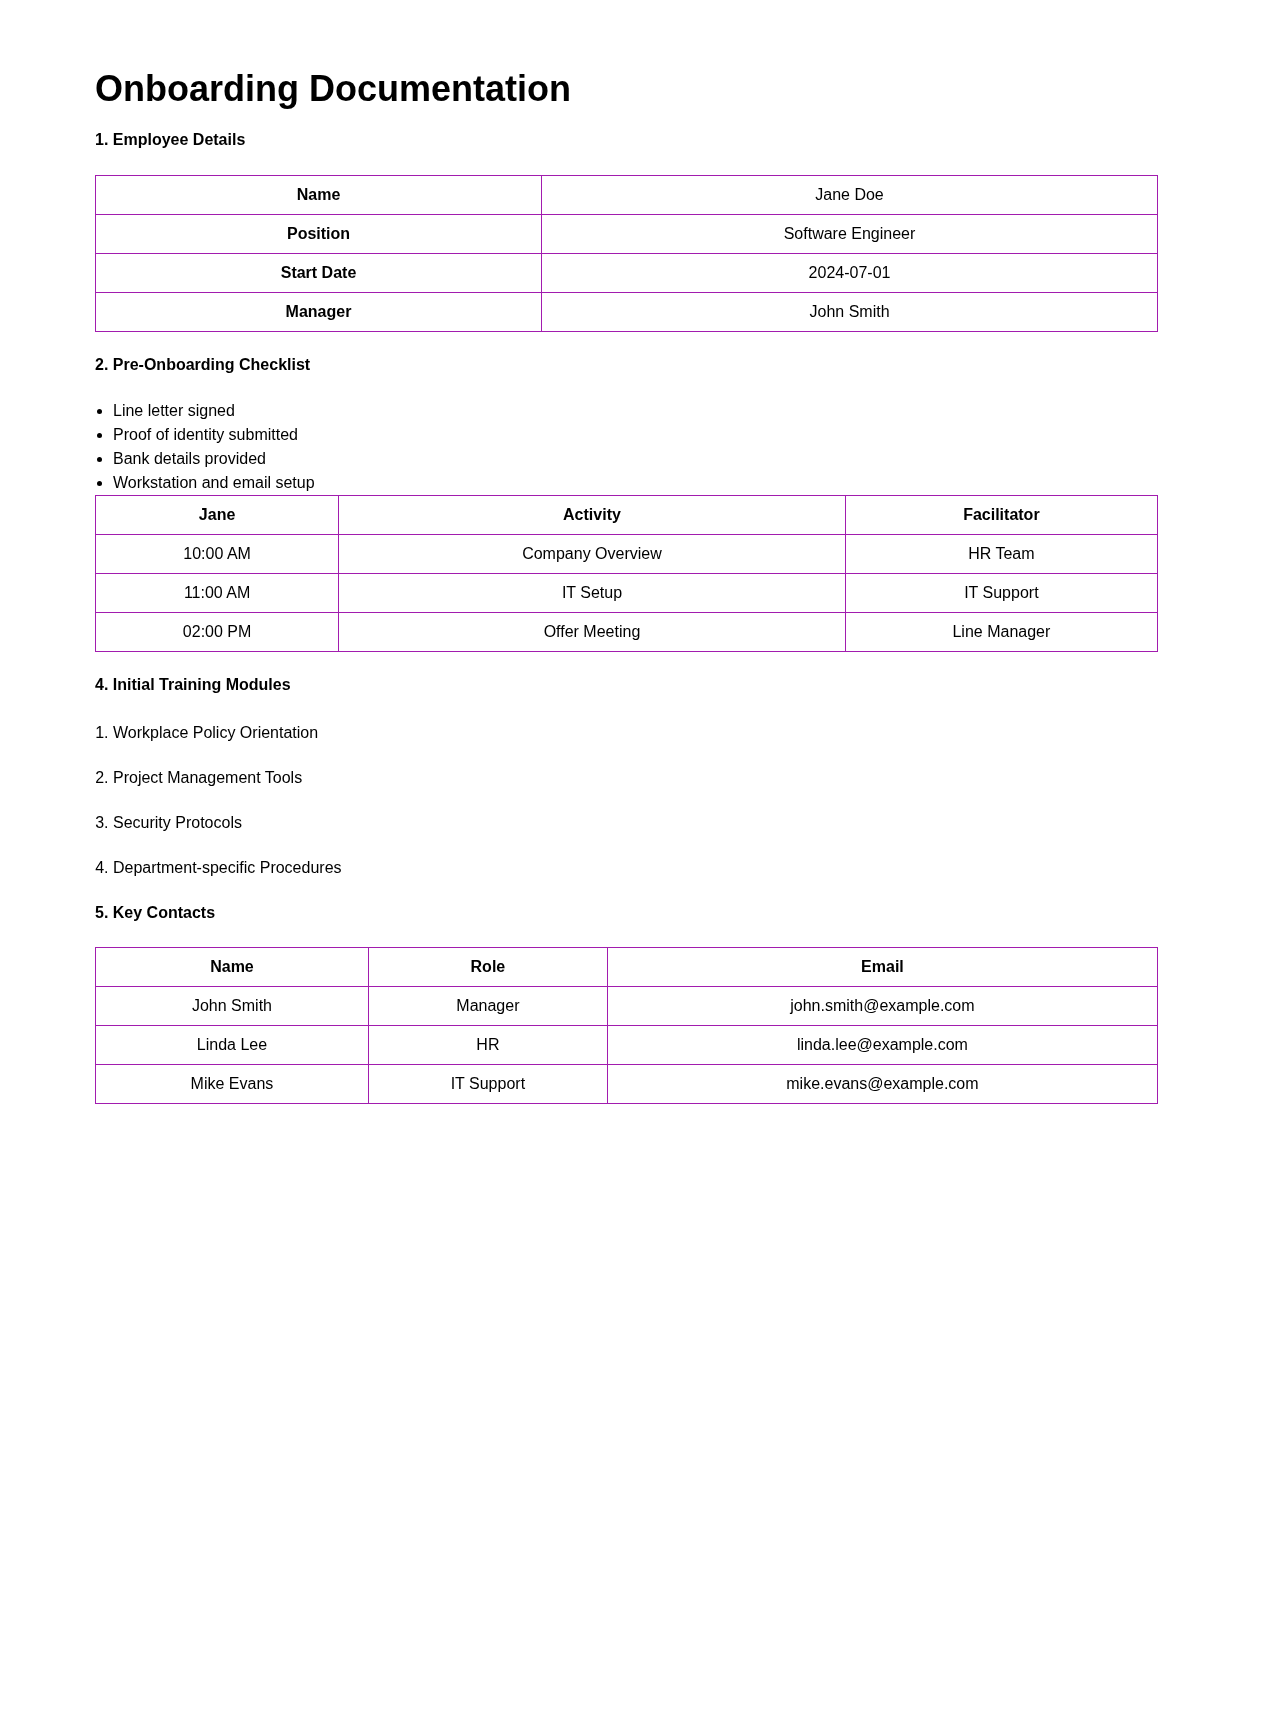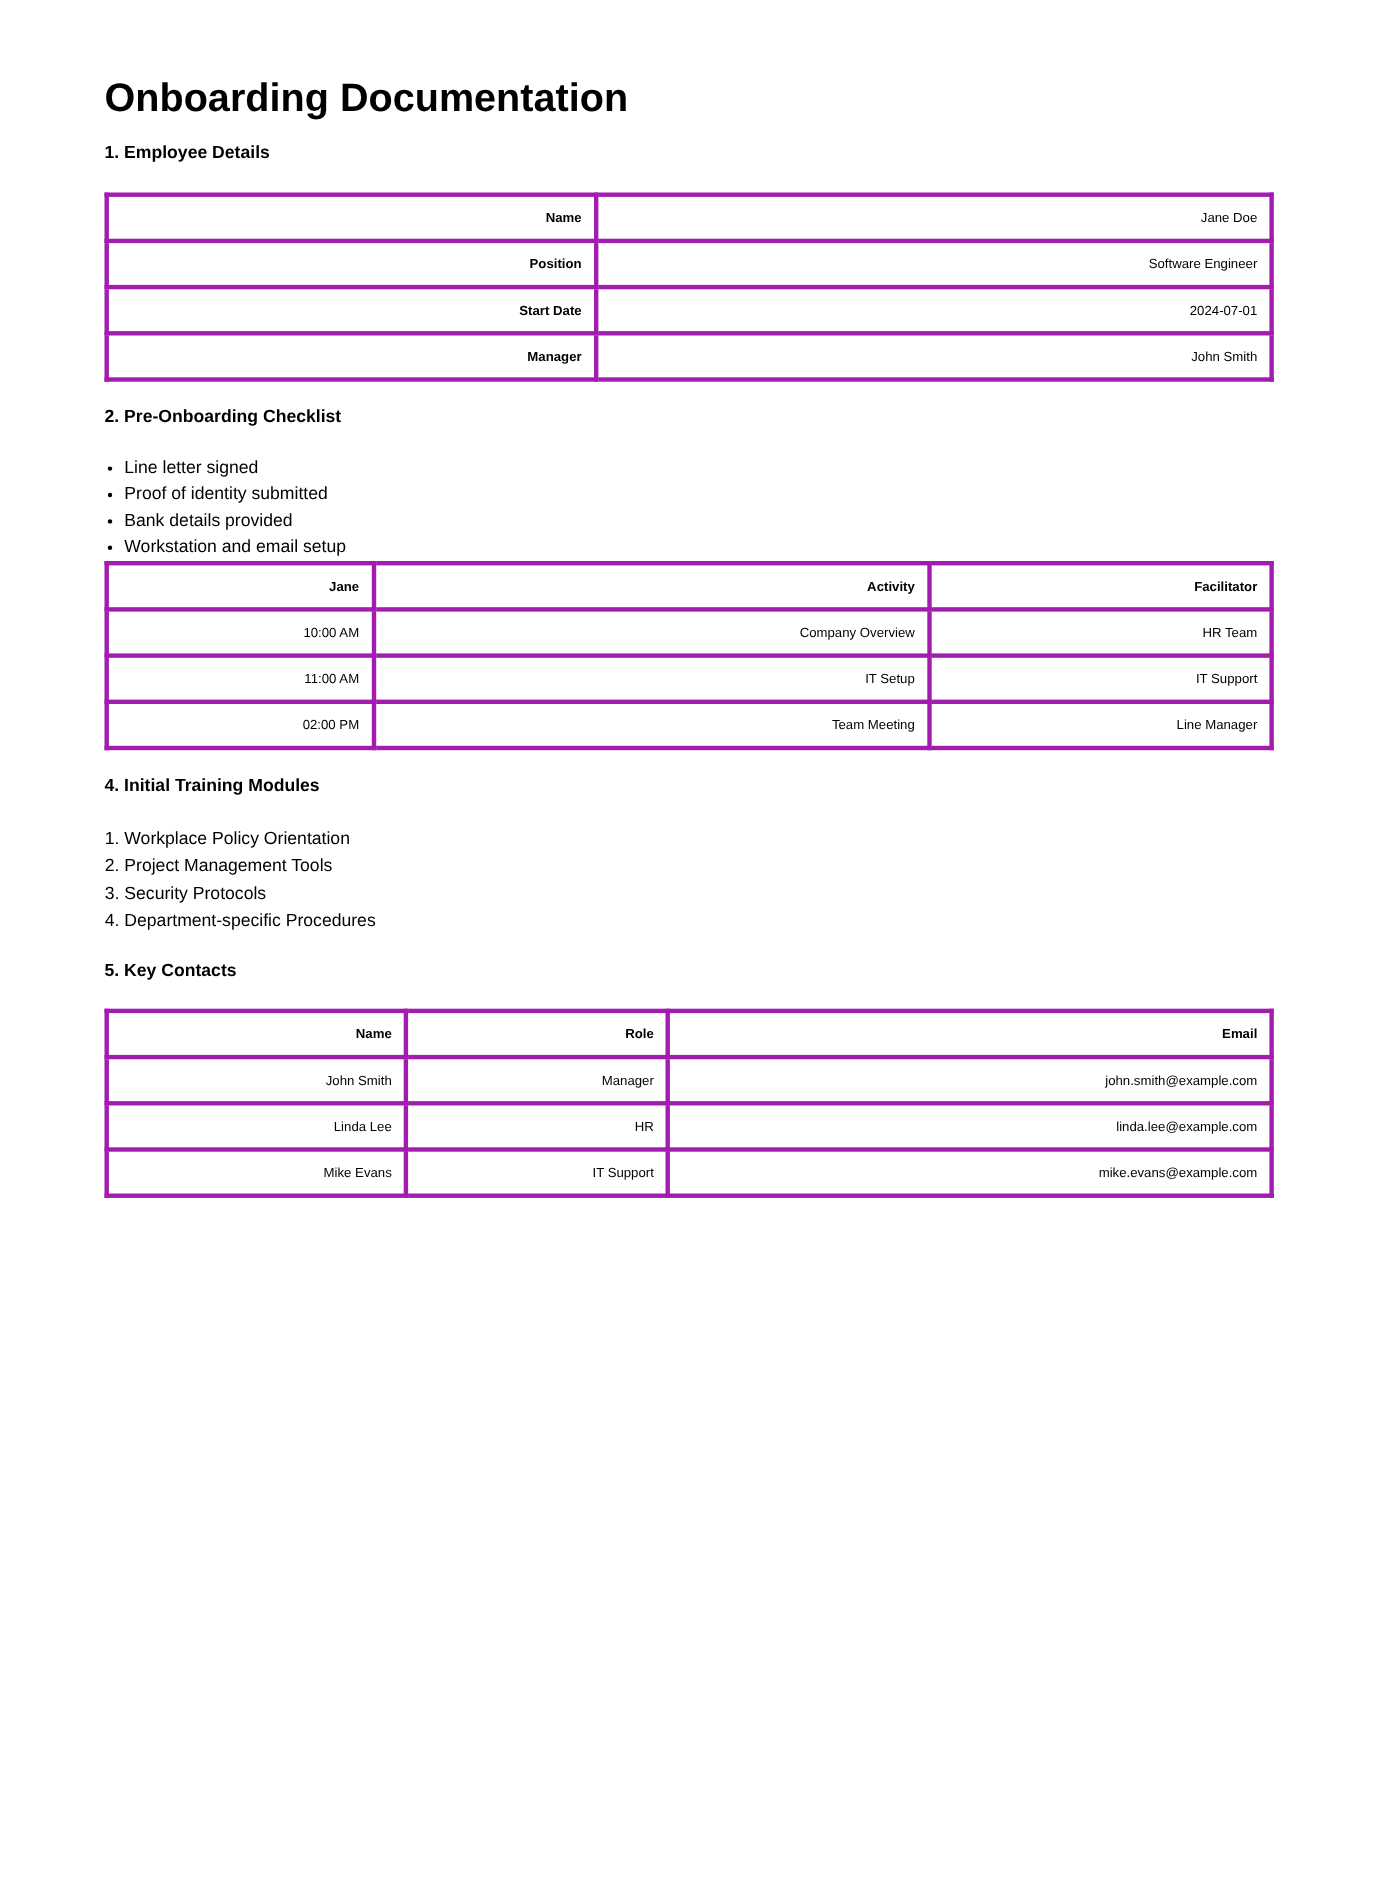--- a/index.html
+++ b/index.html
@@ -27,45 +27,45 @@
     font-weight: bold;
   }
   h2:first-of-type { margin-top: 22px; }
   table {
     width: 100%;
     border-collapse: collapse;
     table-layout: fixed;
     margin: 0;
   }
   th, td {
-    border: 4px solid #a21caf;
+    border: 1px solid #a21caf;
     padding: 10px 11px;
-    font-size: 12px;
+    font-size: 16px;
     line-height: 18px;
-    text-align: right;
+    text-align: center;
     vertical-align: middle;
     font-weight: normal;
     overflow: hidden;
     white-space: nowrap;
   }
   th { font-weight: bold; }
   table.kv col.c-label { width: 42%; }
   table.kv col.c-value { width: 58%; }
   table.schedule col.c-time { width: 22.9%; }
   table.schedule col.c-activity { width: 47.7%; }
   table.schedule col.c-facilitator { width: 29.4%; }
   table.contacts col.c-name { width: 25.7%; }
   table.contacts col.c-role { width: 22.5%; }
   table.contacts col.c-email { width: 51.8%; }
   ul, ol {
     margin: 0;
     padding-left: 18px;
   }
   ul li { line-height: 24px; }
-  ol li { line-height: 25px; }
+  ol li { line-height: 25px; margin-top: 20px; }
 </style>
 </head>
 <body>
 
 <div class="page">
 
   <h1>Onboarding Documentation</h1>
 
   <h2>1. Employee Details</h2>
   <table class="kv">
@@ -120,21 +120,21 @@
           <td>Company Overview</td>
           <td>HR Team</td>
         </tr>
         <tr>
           <td>11:00 AM</td>
           <td>IT Setup</td>
           <td>IT Support</td>
         </tr>
         <tr>
           <td>02:00 PM</td>
-          <td>Team Meeting</td>
+          <td>Offer Meeting</td>
           <td>Line Manager</td>
         </tr>
       </tbody>
   </table>
 
   <h2>4. Initial Training Modules</h2>
   <ol>
       <li>Workplace Policy Orientation</li>
       <li>Project Management Tools</li>
       <li>Security Protocols</li>

